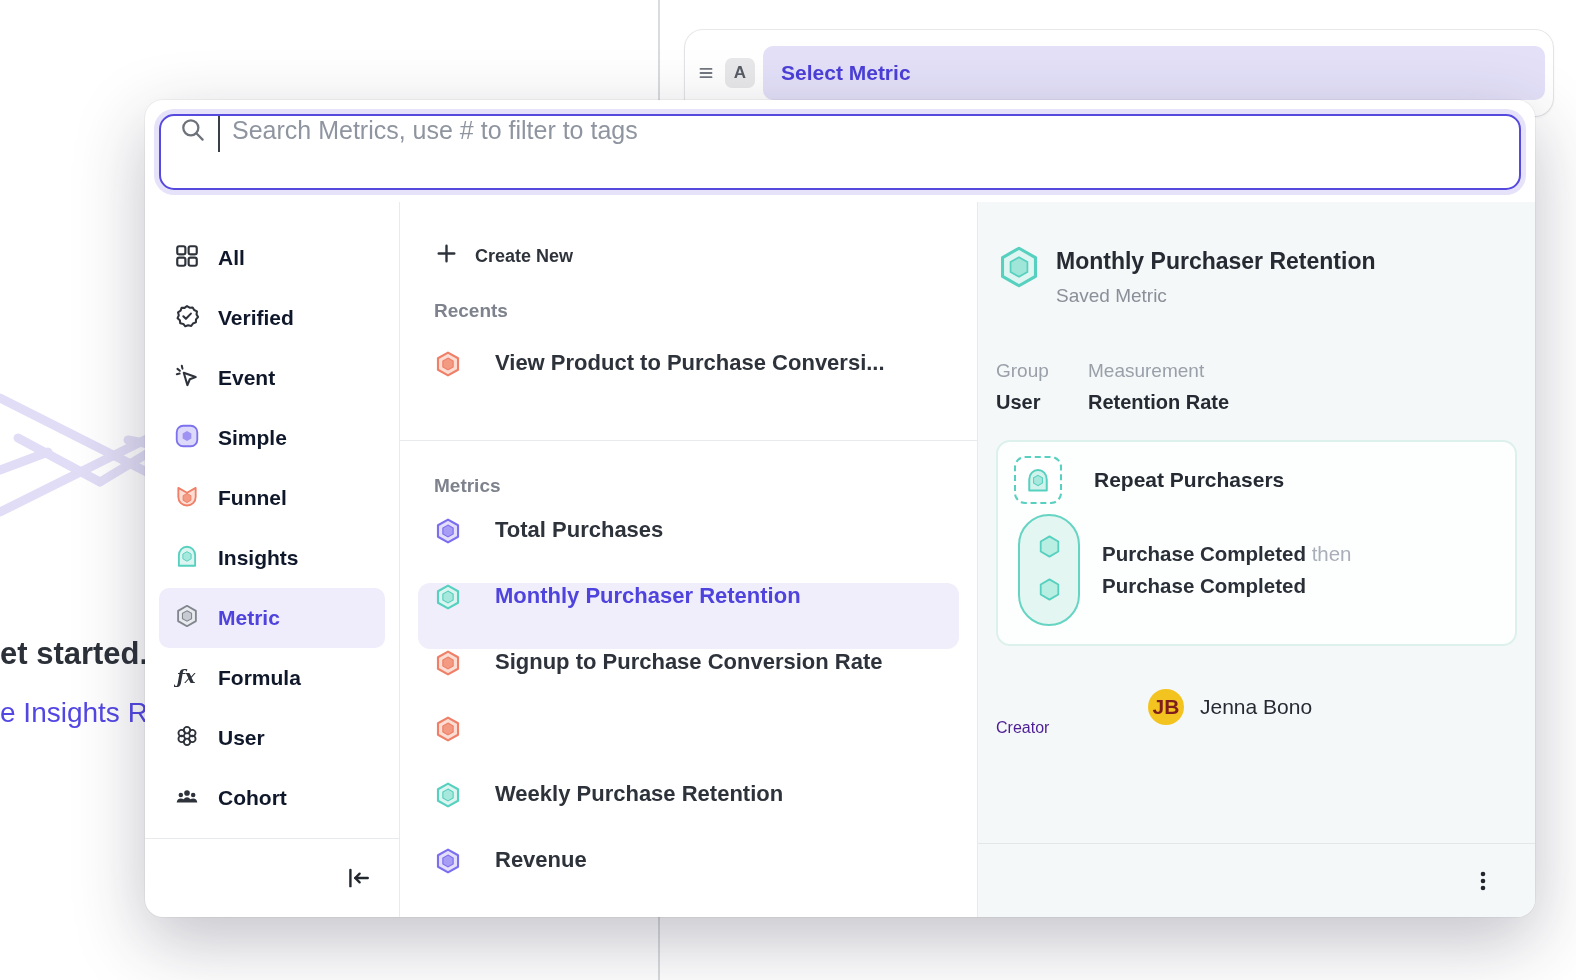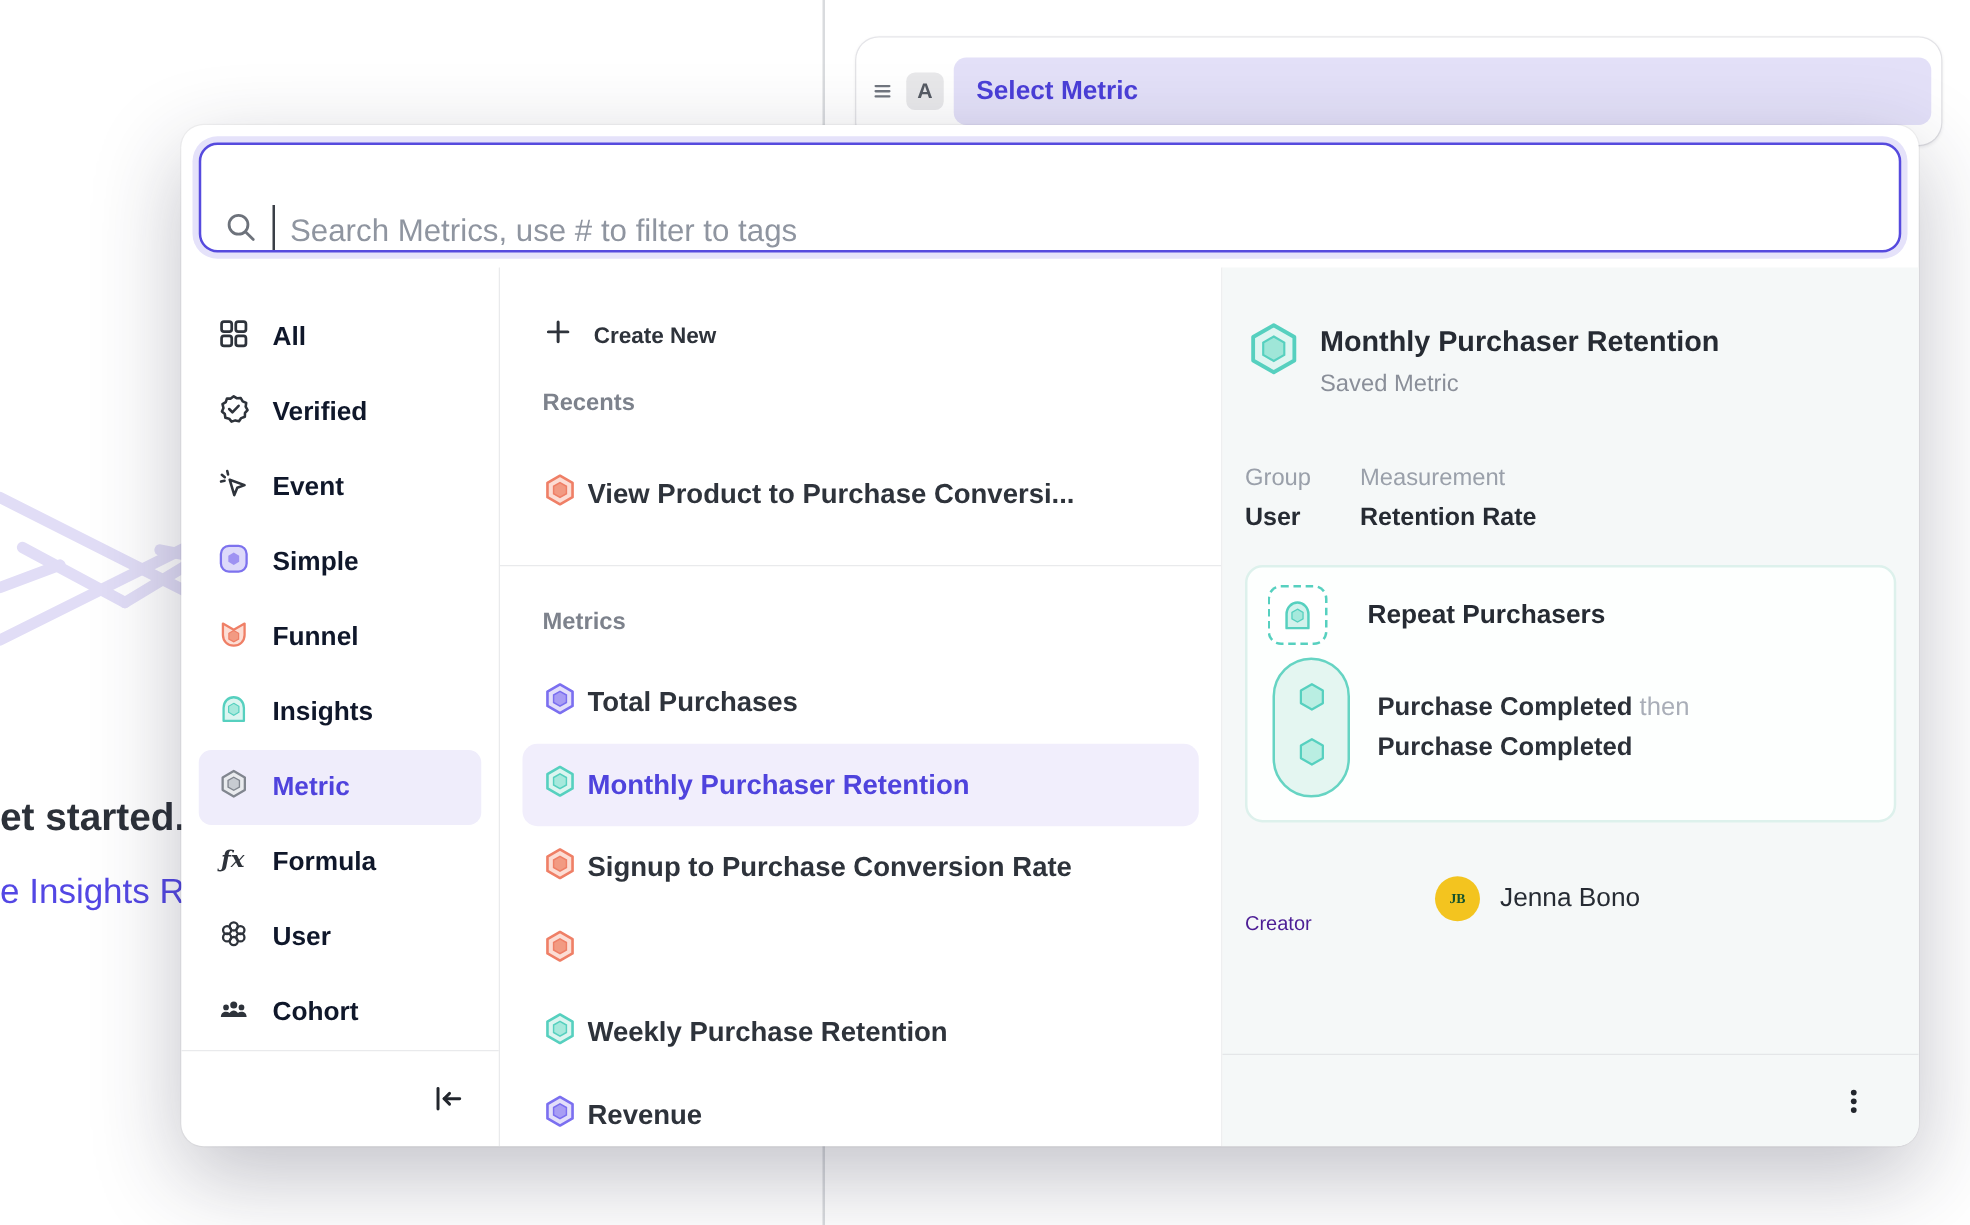--- a/index.html
+++ b/index.html
@@ -19,22 +19,22 @@
   .block-badge { width:30px; height:30px; margin-left:4px; background:#e8e8ea; border-radius:7px; display:flex; align-items:center; justify-content:center;
     font-size:17px; font-weight:700; color:#565b64; }
   .metric-pill { flex:1; margin-left:8px; height:54px; background:#e3e0f8; border-radius:10px; display:flex; align-items:center; padding:0 18px; }
   .metric-pill span { color:#4b3fd8; font-size:21px; font-weight:700; }
 
   
   .modal { position:absolute; left:145px; top:100px; width:1390px; height:817px; background:#fff; border-radius:18px;
     box-shadow:0 24px 70px rgba(35,35,60,.28), 0 0 0 1px rgba(0,0,0,.04); display:flex; flex-direction:column; overflow:hidden; }
 
   .search-wrap { padding:14px 14px 12px; }
-  .search-box { height:88px; border:2px solid #564ade; border-radius:15px; box-shadow:0 0 0 5px #e5e2fa;
-    display:flex; align-items:flex-end; padding:0 18px; gap:12px; background:#fff; }
+  .search-box { height:76px; border:2px solid #564ade; border-radius:15px; box-shadow:0 0 0 5px #e5e2fa;
+    display:flex; align-items:flex-start; padding:0 18px; gap:12px; background:#fff; }
   .caret { width:2px; height:36px; background:#3a3f47; }
   .search-box input { flex:1; border:none; outline:none; font-size:25px; color:#2e333b; background:transparent; font-family:"Liberation Sans", sans-serif; }
   .search-box input::placeholder { color:#8f95a0; }
 
   .modal-body { flex:1; display:flex; min-height:0; }
 
   
   .col-sidebar { width:255px; border-right:1px solid #e9eaec; display:flex; flex-direction:column; }
   .side-items { padding:26px 14px 0; }
   .side-item { height:60px; display:flex; align-items:center; gap:18px; padding:0 15px; border-radius:10px; font-size:21px; font-weight:600; color:#0f172a; cursor:pointer; }
@@ -43,21 +43,21 @@
   .side-footer { height:79px; border-top:1px solid #e9eaec; display:flex; align-items:center; justify-content:flex-end; padding-right:28px; }
 
   
   .col-list { width:578px; border-right:1px solid #e9eaec; padding:26px 18px 0; overflow:hidden; }
   .create-row { height:56px; display:flex; align-items:center; gap:16px; padding:0 16px; font-size:18px; font-weight:700; border-radius:12px; cursor:pointer; }
   .section-label { margin-top:16px; padding:0 16px; height:24px; font-size:19px; font-weight:600; color:#7d828c; }
   .section-label.metrics { margin-top:34px; }
   .recent-item { margin-top:26px; }
   .list-divider { height:1px; background:#e9eaec; margin:24px -18px 0; }
   .list-items { margin-top:18px; }
-  .list-item { height:66px; display:flex; align-items:center; gap:8px; padding:0 16px; border-radius:12px; font-size:22px; font-weight:600; color:#2e333b; cursor:pointer; }
+  .list-item { height:66px; display:flex; align-items:flex-start; gap:33px; padding:0 16px; border-radius:12px; font-size:22px; font-weight:600; color:#2e333b; cursor:pointer; }
   .list-item.selected { background:#f1eefc; color:#4f43dd; }
   .list-item .lbl, .recent-item .lbl { white-space:nowrap; overflow:hidden; text-overflow:ellipsis; }
 
   
   .col-detail { flex:1; background:#f5f8f8; display:flex; flex-direction:column; }
   .detail-scroll { flex:1; padding:42px 18px 0 18px; }
   .detail-header { display:flex; gap:14px; }
   .detail-title { font-size:23px; font-weight:700; color:#262b33; margin-top:4px; }
   .detail-sub { font-size:19px; color:#8a8f99; margin-top:10px; }
   .detail-meta { display:flex; margin-top:53px; }
@@ -71,22 +71,22 @@
   .repeat-title { font-size:21px; font-weight:700; color:#262b33; }
   .repeat-body { display:flex; margin-top:10px; }
   .repeat-pill { width:62px; height:112px; margin-left:4px; background:#e4f6f1; border:2px solid #66d4c3; border-radius:31px;
     display:flex; flex-direction:column; align-items:center; justify-content:center; gap:12px; }
   .repeat-steps { margin-left:22px; display:flex; flex-direction:column; justify-content:center; gap:8px; }
   .step-line { font-size:20.5px; font-weight:700; color:#2b3038; }
   .step-then { font-weight:400; color:#a9aeb8; }
 
   .creator-row { margin-top:30px; display:flex; align-items:center; }
   .creator-label { width:152px; font-size:16px; color:#4c1d95;margin-top:43px; }
-  .avatar { width:36px; height:36px; border-radius:50%; background:#f3c41f; color:#14532d; font-size:11px; font-weight:700;
-    display:flex; align-items:center; justify-content:center;font-family:Liberation Serif, serif; }
+  .avatar { width:36px; height:36px; border-radius:50%; background:#f3c41f; color:#7f1d1d; font-size:21px; font-weight:700;
+    display:flex; align-items:center; justify-content:center; }
   .creator-name { margin-left:16px; font-size:21px; font-weight:500; color:#262b33; }
 
   .detail-footer { height:74px; border-top:1px solid #e4e6e8; display:flex; align-items:center; justify-content:flex-end; padding-right:40px; }
 
   .iconbtn { cursor:pointer; display:flex; align-items:center; justify-content:center; }
 </style>
 </head>
 <body>
 
 <div id="stage">

